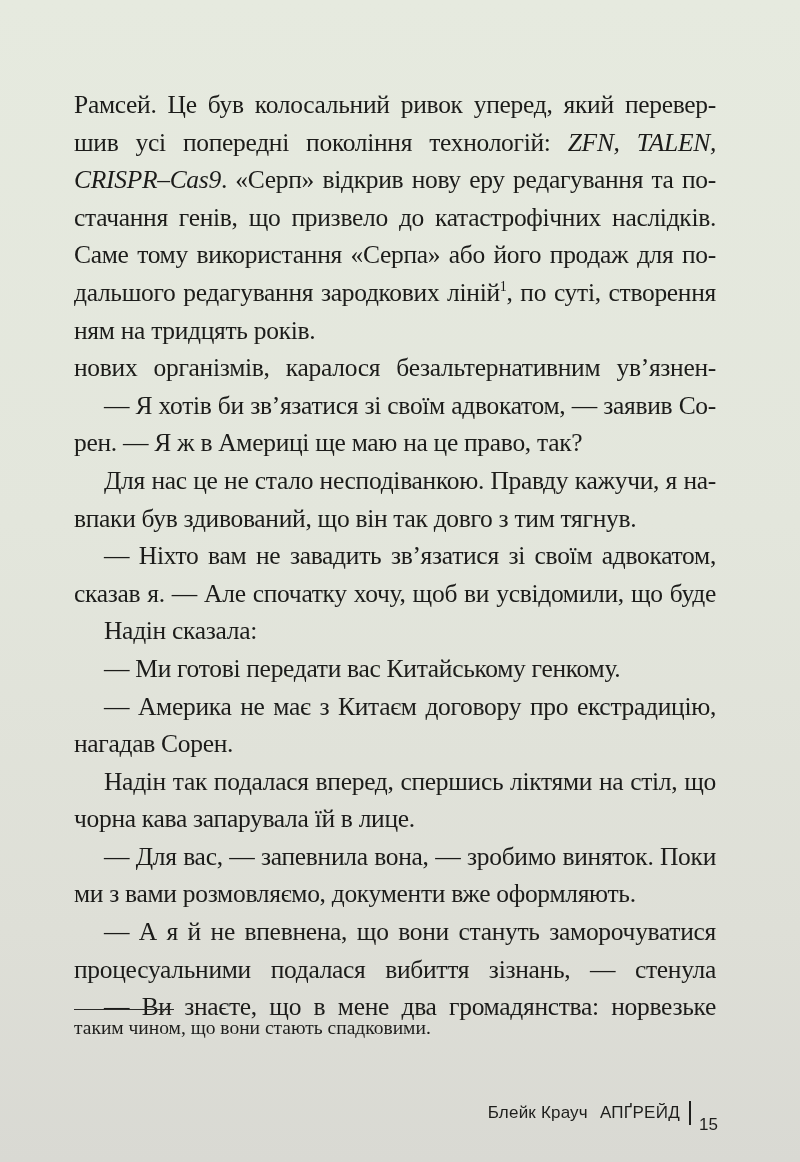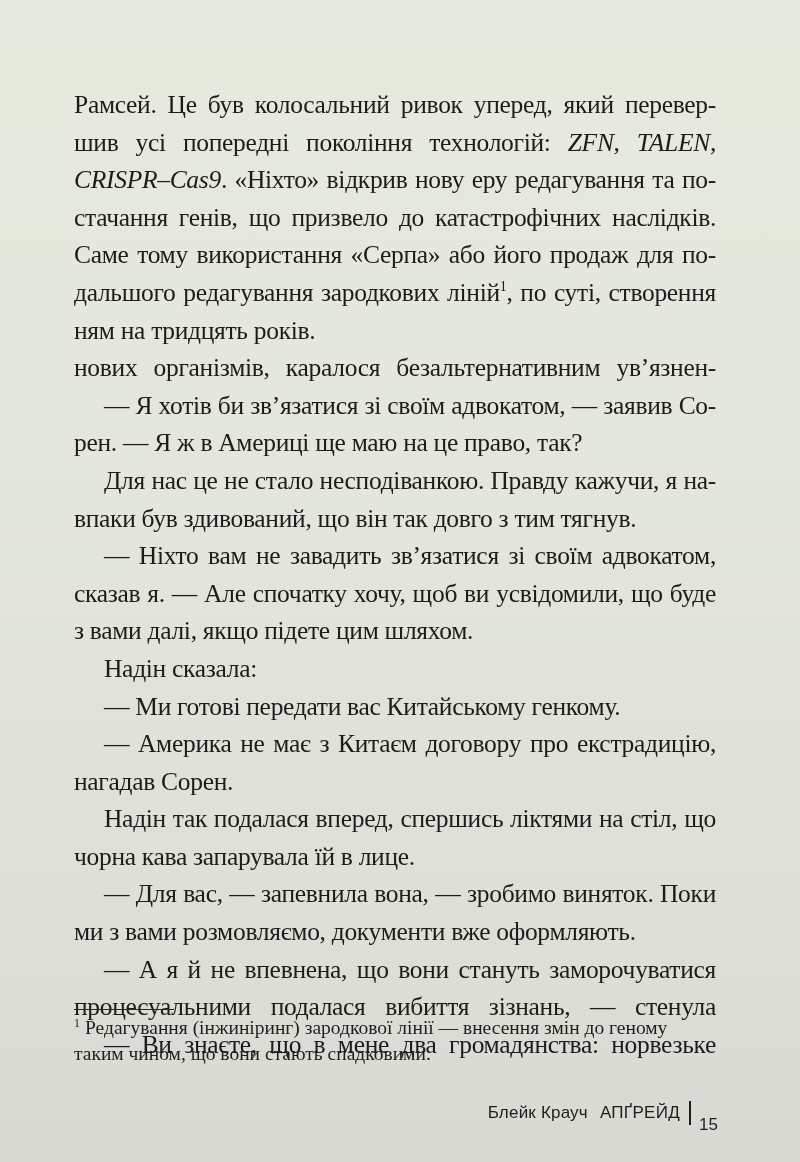--- a/index.html
+++ b/index.html
@@ -115,50 +115,48 @@
       margin-top: 25px;
     }
   </style>
 </head>
 <body>
 
 <div class="page">
   <div class="body-text">
     <span class="line justify"><span>Рамсей. Це був колосальний ривок уперед, який перевер-</span></span>
     <span class="line justify"><span>шив усі попередні покоління технологій: </span><span class="ital">ZFN, TALEN,</span></span>
-    <span class="line justify"><span class="ital">CRISPR–Cas9</span><span>. «Ніхто» відкрив нову еру редагування та по-</span></span>
+    <span class="line justify"><span class="ital">CRISPR–Cas9</span><span>. «Серп» відкрив нову еру редагування та по-</span></span>
     <span class="line justify"><span>стачання генів, що призвело до катастрофічних наслідків.</span></span>
     <span class="line justify"><span>Саме тому використання «Серпа» або його продаж для по-</span></span>
     <span class="line justify"><span>дальшого редагування зародкових ліній</span><sup class="fnref">1</sup><span>, по суті, створення</span></span>
     <span class="line last"><span>ням на тридцять років.</span></span>
     <span class="line justify"><span>нових організмів, каралося безальтернативним ув’язнен-</span></span>
     <span class="line justify indent"><span>— Я хотів би зв’язатися зі своїм адвокатом, — заявив Со-</span></span>
     <span class="line last"><span>рен. — Я ж в Америці ще маю на це право, так?</span></span>
     <span class="line justify indent"><span>Для нас це не стало несподіванкою. Правду кажучи, я на-</span></span>
     <span class="line last"><span>впаки був здивований, що він так довго з тим тягнув.</span></span>
     <span class="line justify indent"><span>— Ніхто вам не завадить зв’язатися зі своїм адвокатом, —</span></span>
     <span class="line justify"><span>сказав я. — Але спочатку хочу, щоб ви усвідомили, що буде</span></span>
-    <span class="line last"><span>з вами далі, якщо підете цим шляхом.</span></span>
     <span class="line last indent"><span>Надін сказала:</span></span>
     <span class="line last indent"><span>— Ми готові передати вас Китайському генкому.</span></span>
     <span class="line justify indent"><span>— Америка не має з Китаєм договору про екстрадицію, —</span></span>
     <span class="line last"><span>нагадав Сорен.</span></span>
     <span class="line justify indent"><span>Надін так подалася вперед, спершись ліктями на стіл, що</span></span>
     <span class="line last"><span>чорна кава запарувала їй в лице.</span></span>
     <span class="line justify indent"><span>— Для вас, — запевнила вона, — зробимо виняток. Поки</span></span>
     <span class="line last"><span>ми з вами розмовляємо, документи вже оформляють.</span></span>
     <span class="line justify indent"><span>— А я й не впевнена, що вони стануть заморочуватися</span></span>
     <span class="line justify"><span>процесуальними подалася вибиття зізнань, — стенула</span></span>
     <span class="line justify indent"><span>— Ви знаєте, що в мене два громадянства: норвезьке</span></span>
   </div>
 
   <div class="footnote-rule"></div>
 
   <div class="footnote">
-    <span class="fn-line"><sup>1</sup><span>Редагування (інжиніринг) зародкової лінії — внесення змін до геному</span></span>
     <span class="fn-line"><span>таким чином, що вони стають спадковими.</span></span>
   </div>
 
   <div class="running-footer">
     <span class="author">Блейк Крауч</span>
     <span class="title">АПҐРЕЙД</span>
     <span class="sep"></span>
     <span class="pagenum">15</span>
   </div>
 </div>

